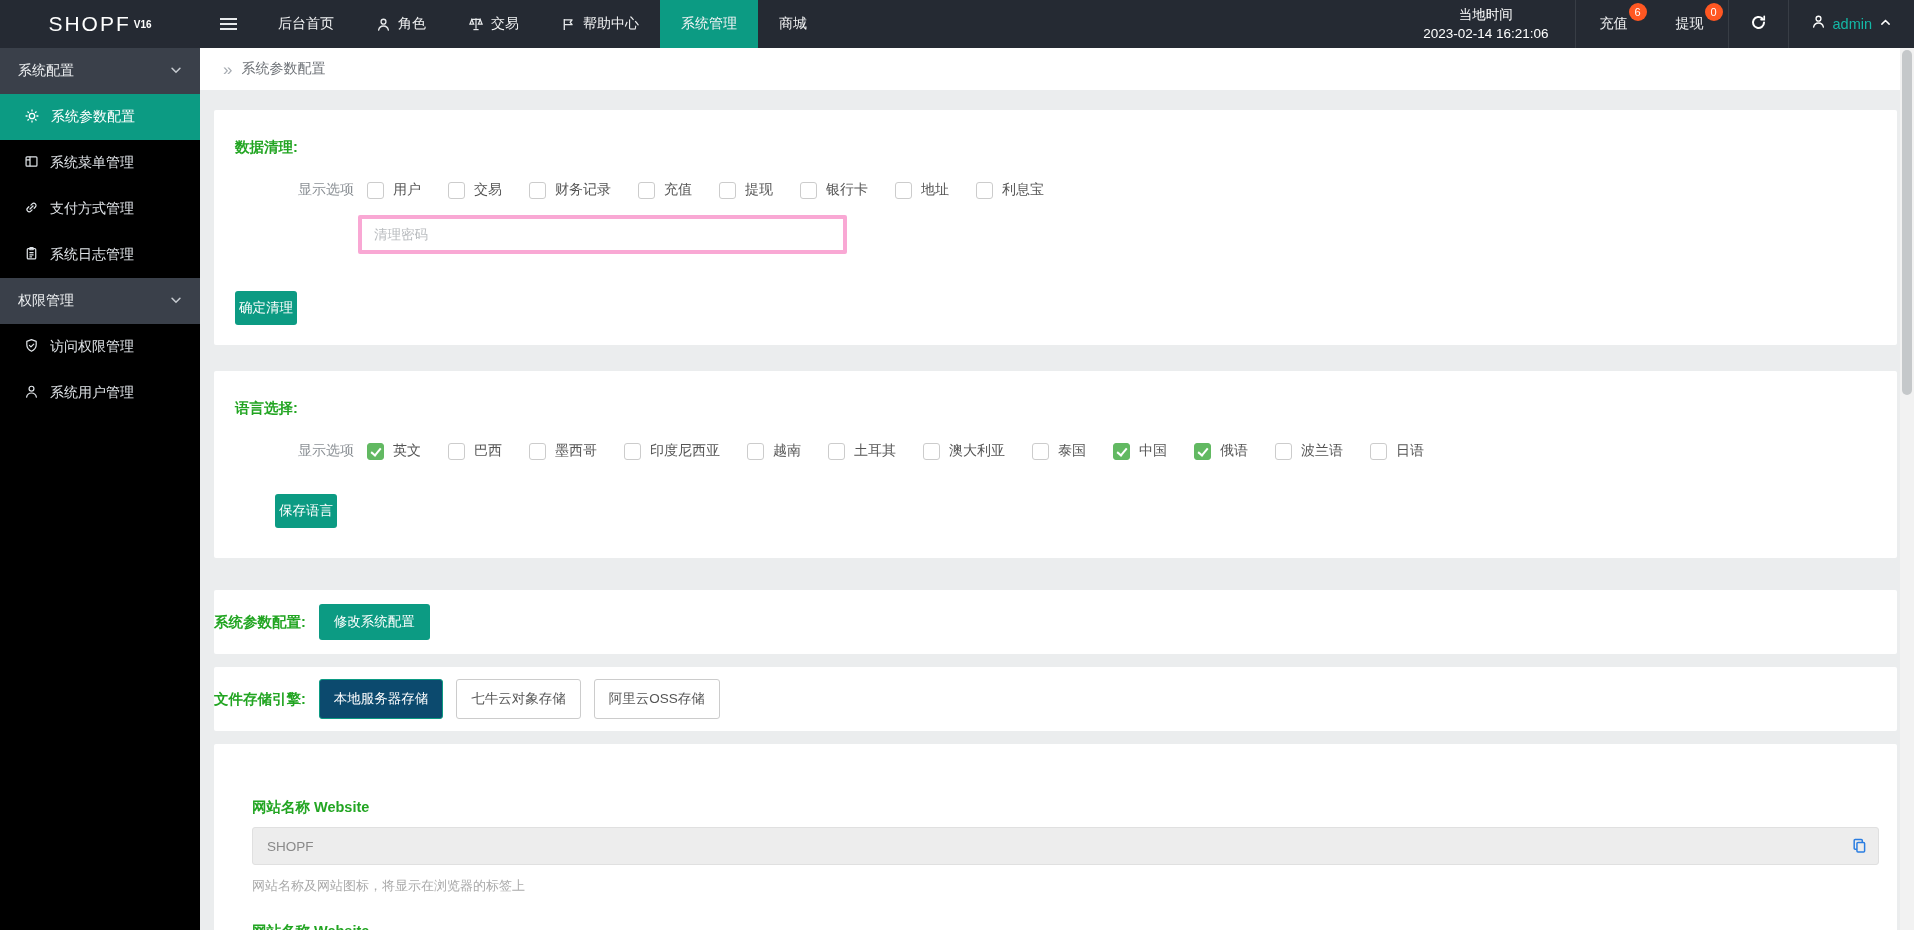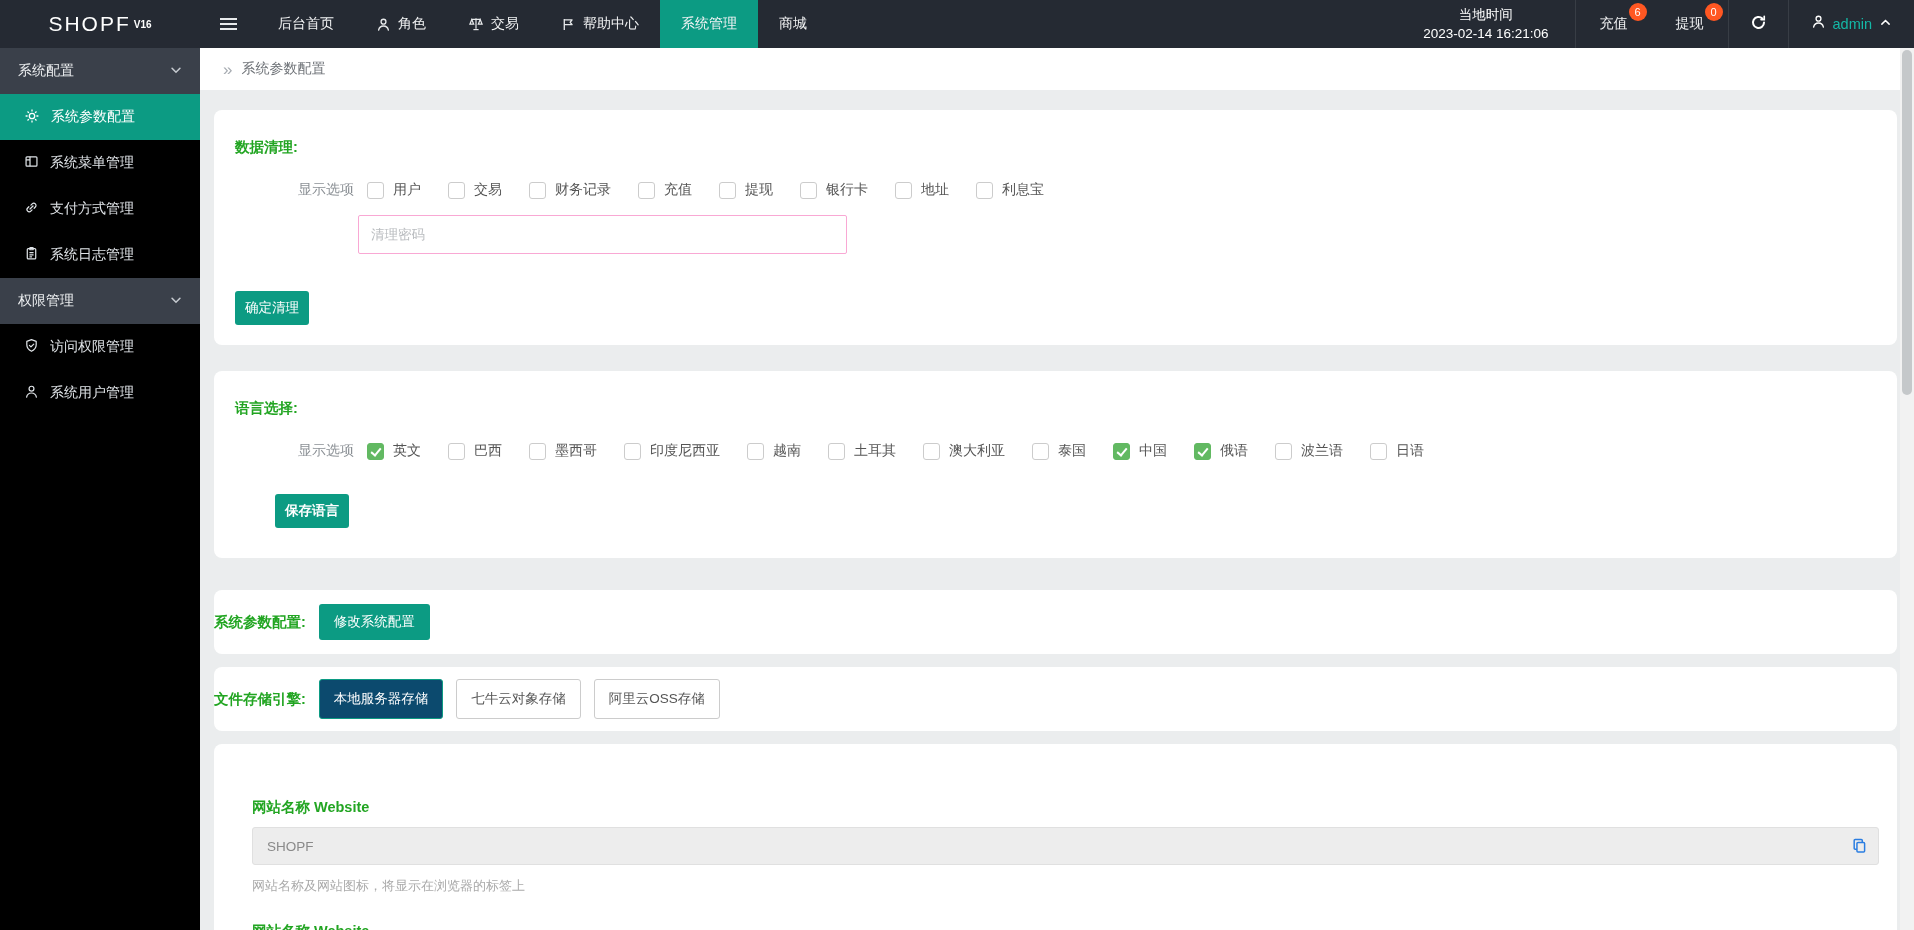--- a/index.html
+++ b/index.html
@@ -51,43 +51,43 @@
   .side-item svg { flex:none; }
 
   
   .main { position:absolute; left:200px; top:48px; right:0; bottom:0;
     background:#ebedee; overflow:hidden; }
   .breadcrumb { height:42px; background:#fff; display:flex; align-items:center;
     padding-left:23px; font-size:14px; color:#6e7277; }
   .crumb-icon { color:#a6abb1; font-size:17px; margin-right:9px; line-height:1; }
   .scrollwrap { padding:20px 17px 0 14px; }
 
-  .card { background:#fff; border-radius:8px; }
+  .card { background:#fff; border-radius:2px; }
   .card-title { color:#22a522; font-weight:700; font-size:14.5px; }
 
   
   .card-form { padding:28px 20px 20px 21px; }
   .opt-row { display:flex; align-items:center; margin:24px 0 0 63px; flex-wrap:nowrap; }
   .row-label { color:#8b9095; font-size:14px; margin-right:13px; white-space:nowrap; }
   .cb { display:flex; align-items:center; margin-right:27px; cursor:pointer; }
   .cb-box { width:17px; height:17px; border:1px solid #ccc; border-radius:3px;
     background:#fff; position:relative; flex:none; }
   .cb-box.checked { background:#62b962; border-color:#62b962; }
   .cb-box.checked::after { content:""; position:absolute; left:5px; top:2px;
     width:4px; height:8px; border:solid #fff; border-width:0 2px 2px 0;
     transform:rotate(40deg); }
   .cb-lbl { margin-left:9px; font-size:14px; color:#555; white-space:nowrap; }
   .pwd-input { display:block; margin:16px 0 0 123px; width:489px; height:39px;
-    border:1px solid #f9a8d4; border-radius:2px; padding:0 12px; font-size:13.5px;
+    border:4px solid #f9a8d4; border-radius:2px; padding:0 12px; font-size:13.5px;
     color:#555; outline:none; }
   .pwd-input::placeholder { color:#b9bcbf; }
   .btn-teal { background:#0c9b83; color:#fff; border:none; border-radius:3px;
-    padding:8px 10px; font-size:13.5px; cursor:pointer; }
+    padding:8px 4px; font-size:13.5px; cursor:pointer; }
   .btn-clean { margin-top:37px; }
-  .btn-lang  { margin:34px 0 10px 40px;font-weight:bold; }
+  .btn-lang  { margin:34px 0 10px 40px; }
 
   
   .card-inline { height:64px; display:flex; align-items:center; }
   .card-inline .card-title { margin-right:13px; }
   .btn-modify { padding:9px 15px; }
   .store-btn { background:#fff; border:1px solid #ccc; border-radius:3px; color:#555;
     padding:10px 14px; font-size:13.5px; margin-right:13px; cursor:pointer; }
   .store-btn.active { background:#0c4a6e; border-color:#0c9b83; color:#fff; }
 
   

